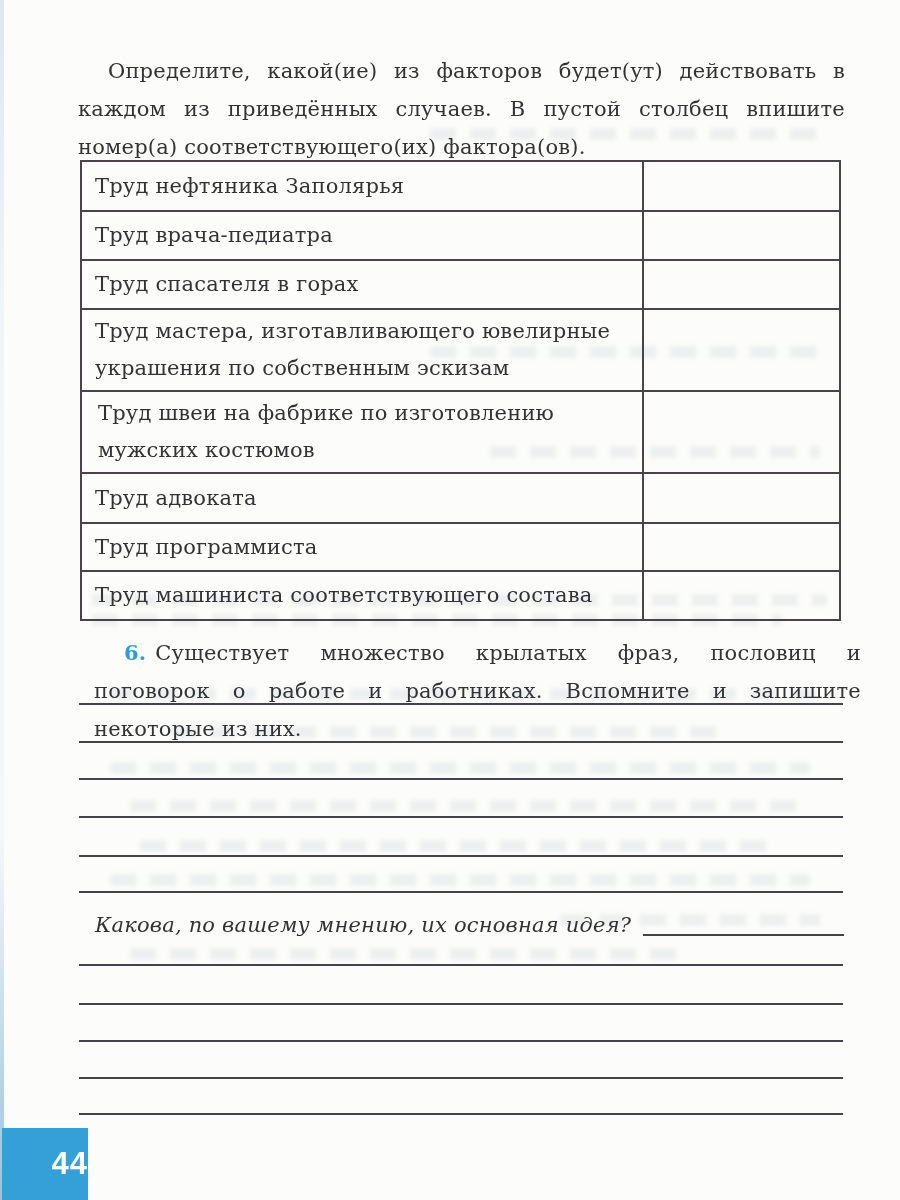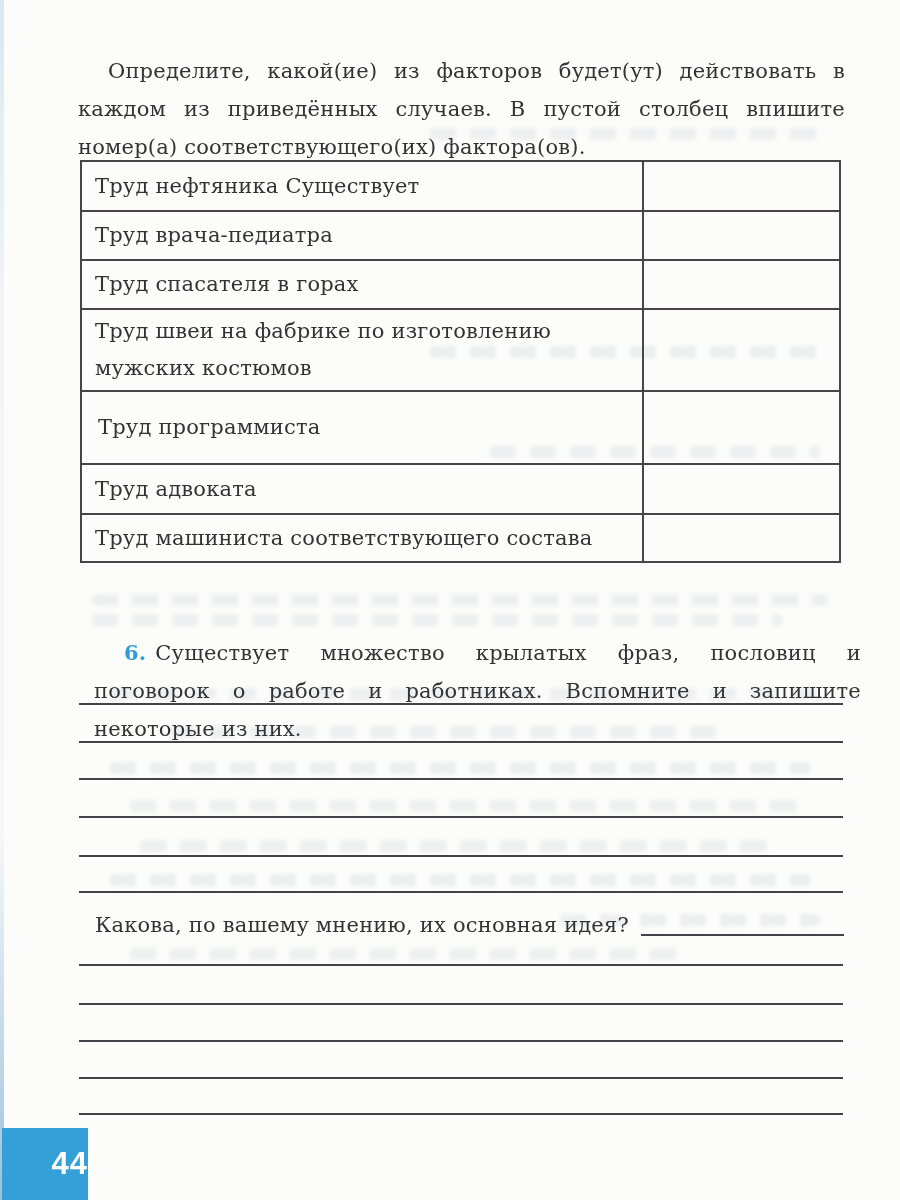--- a/index.html
+++ b/index.html
@@ -50,21 +50,21 @@
   .rule {
     position:absolute; left:79px; width:764px; height:2px;
     background:#45424a;
   }
   
   .question {
     position:absolute; top:906px; left:78px; width:766px; margin:0;
     display:flex; align-items:flex-end;
     font-size:21px; line-height:38px; letter-spacing:.2px;
   }
-  .question .q-text { white-space:nowrap; padding-left:17px; }
+  .question .q-text { white-space:nowrap; padding-left:17px;font-style:italic; }
   .question .fill-line { flex:1; height:2px; background:#45424a; margin:0 0 8px 12px; }
   
   .page-number {
     position:absolute; left:2px; top:1128px; width:86px; height:72px;
     background:#35a0d8;
     display:flex; align-items:center; justify-content:flex-end;
     color:#ffffff; font-family:"Liberation Sans", sans-serif;
     font-weight:bold; font-size:31px; letter-spacing:1px;
   }
   
@@ -95,41 +95,45 @@
     <div class="bleed" style="top:874px; left:110px; width:700px;"></div>
     <div class="bleed" style="top:914px; left:560px; width:260px;"></div>
     <div class="bleed" style="top:948px; left:130px; width:560px;"></div>
   </div>
 
   <p class="intro">Определите, какой(ие) из факторов будет(ут) действовать в каждом из приведённых случаев. В пустой столбец впишите номер(а) соответствующего(их) фактора(ов).</p>
 
   <table class="factors-table">
     <tbody>
       <tr>
-        <td>Труд нефтяника Существует</td>
+        <td>Труд нефтяника Заполярья</td>
         <td class="answer"></td>
       </tr>
       <tr>
         <td>Труд врача-педиатра</td>
         <td class="answer"></td>
       </tr>
       <tr>
         <td>Труд спасателя в горах</td>
         <td class="answer"></td>
       </tr>
       <tr>
+        <td>Труд мастера, изготавливающего ювелирные украшения по собственным эскизам</td>
+        <td class="answer"></td>
+      </tr>
+      <tr>
         <td>Труд швеи на фабрике по изготовлению мужских костюмов</td>
         <td class="answer"></td>
       </tr>
       <tr>
-        <td>Труд программиста</td>
+        <td>Труд адвоката</td>
         <td class="answer"></td>
       </tr>
       <tr>
-        <td>Труд адвоката</td>
+        <td>Труд программиста</td>
         <td class="answer"></td>
       </tr>
       <tr>
         <td>Труд машиниста соответствующего состава</td>
         <td class="answer"></td>
       </tr>
     </tbody>
   </table>
 
   <p class="task6">

